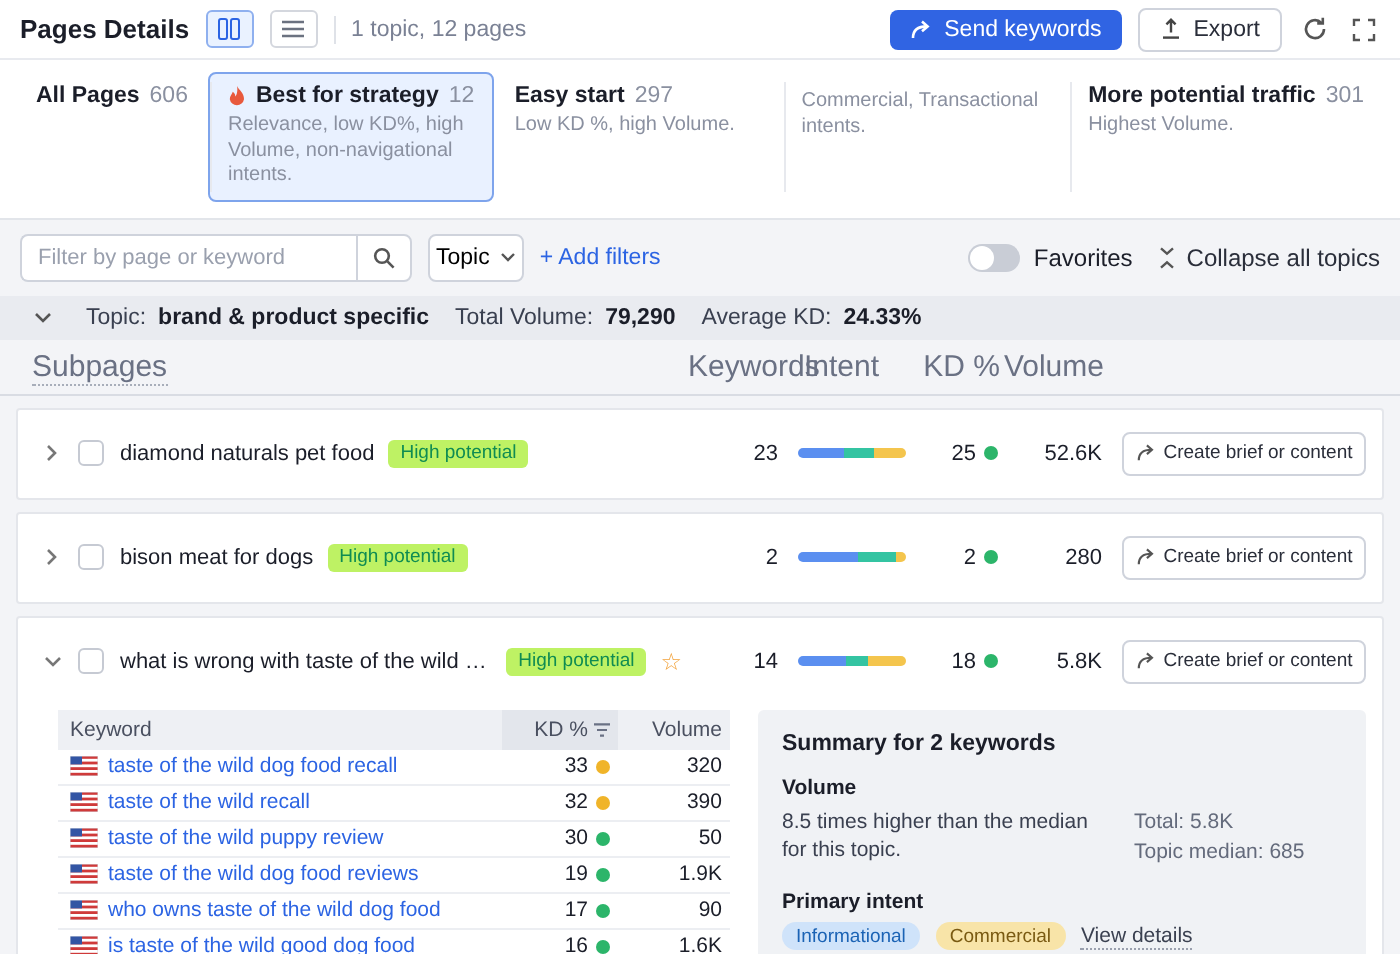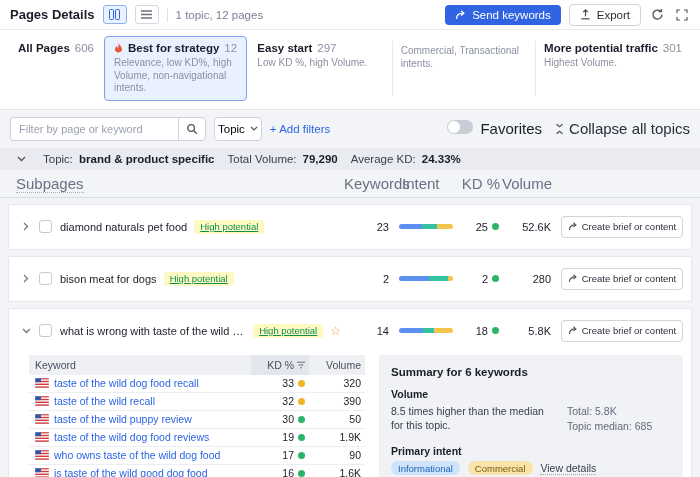--- a/index.html
+++ b/index.html
@@ -31,21 +31,21 @@
   .tab-sub { color:#8a90a0; font-size:10px; margin-top:3px; line-height:1.25; }
 
   
   .filterbar { display:flex; align-items:center; gap:8px; padding:7px 10px; }
   .search-wrap { display:flex; }
   .search-input { width:168px; height:24px; border:1px solid #cfd3dc; border-right:none; border-radius:4px 0 0 4px; padding:0 8px; font-size:11px; background:#fff; outline:none; color:#333; font-family:inherit; }
   .search-input::placeholder { color:#9aa0ae; }
   .search-btn { width:28px; height:24px; border:1px solid #cfd3dc; border-radius:0 4px 4px 0; background:#fff; display:flex; align-items:center; justify-content:center; cursor:pointer; }
   .topic-btn { height:24px; border:1px solid #cfd3dc; background:#fff; border-radius:4px; padding:0 3px; display:flex; align-items:center; gap:5px; font-size:11.5px; cursor:pointer; font-family:inherit; }
   .add-filters { color:#2c64e3; font-size:11.5px; cursor:pointer; background:none; border:none; font-family:inherit; }
-  .filter-right { margin-left:auto; display:flex; align-items:flex-start; gap:7px; font-size:15px; }
+  .filter-right { margin-left:auto; display:flex; align-items:flex-start; gap:7px; font-size:12px; }
   .toggle { width:26px; height:14px; background:#c9cdd6; border-radius:7px; position:relative; cursor:pointer; }
   .toggle::after { content:""; position:absolute; width:12px; height:12px; border-radius:50%; background:#fff; top:1px; left:1px; }
   .collapse-link { display:flex; align-items:center; gap:5px; cursor:pointer; color:#2a2e3a; }
 
   
   .topicbar { display:flex; align-items:center; gap:6px; background:#e9ebf0; padding:5px 12px; font-size:11.5px; }
   .topicbar b { font-weight:bold; }
   .tlabel { color:#3a4050; margin-left:7px; }
   .tlabel:first-of-type { margin-left:2px; }
 
@@ -58,21 +58,21 @@
   .c-kd { width:46px; text-align:right; }
   .c-vol { width:52px; text-align:right; }
   .c-act { width:122px; margin-left:10px; }
 
   .row-card { background:#fff; border:1px solid #e4e6eb; margin:6px 8px 0 8px; border-radius:2px; }
   .page-row { display:flex; align-items:center; padding:11px 8px; }
   .chev { width:18px; display:flex; justify-content:center; cursor:pointer; }
   .checkbox { width:13px; height:13px; border:1px solid #c6cad3; border-radius:3px; background:#fff; margin:0 8px 0 4px; cursor:pointer; flex:none; }
   .name-zone { flex:1; display:flex; align-items:center; gap:7px; min-width:0; }
   .pg-name { font-size:11px; color:#1b1e29; white-space:nowrap; overflow:hidden; text-overflow:ellipsis; cursor:pointer; }
-  .badge { background:#fef9c3; color:#0f8c52; font-size:9.5px; padding:1.5px 6px; border-radius:3px; white-space:nowrap; flex:none;text-decoration:underline; }
+  .badge { background:#bef264; color:#0f8c52; font-size:9.5px; padding:1.5px 6px; border-radius:3px; white-space:nowrap; flex:none; }
   .star { color:#f2a33c; font-size:12px; flex:none; cursor:pointer; }
   .num { font-size:11px; }
   .intent-bar { width:54px; height:5px; border-radius:3px; overflow:hidden; display:flex; margin-left:10px; }
   .seg { height:100%; display:block; }
   .kd-cell { display:flex; align-items:center; justify-content:flex-end; gap:4px; }
   .dot { width:7px; height:7px; border-radius:50%; display:inline-block; flex:none; }
   .brief-btn { width:122px; margin-left:10px; height:22px; background:#fff; border:1px solid #cfd3dc; border-radius:4px; font-size:9.5px; color:#2a2e3a; display:flex; align-items:center; justify-content:center; gap:4px; cursor:pointer; white-space:nowrap; font-family:inherit; }
 
   
   .expanded-body { display:flex; padding:2px 8px 8px 20px; }
@@ -446,21 +446,21 @@
         <span class="kw-kd">
             <span>16</span>
             <span class="dot" style="background: rgb(44, 181, 106);"></span>
           </span>
         <span class="kw-vol">1.6K</span>
       </div>
 
     </div>
 
     <div class="summary-panel">
-      <div class="sp-title">Summary for 6 keywords</div>
+      <div class="sp-title">Summary for 2 keywords</div>
 
       <div class="sp-h">Volume</div>
       <div class="sp-volrow">
         <div class="sp-voltext">8.5 times higher than the median for this topic.</div>
         <div class="sp-stats">
           <div><span>Total:</span> <span>5.8K</span></div>
           <div><span>Topic median:</span> <span>685</span></div>
         </div>
       </div>
 

